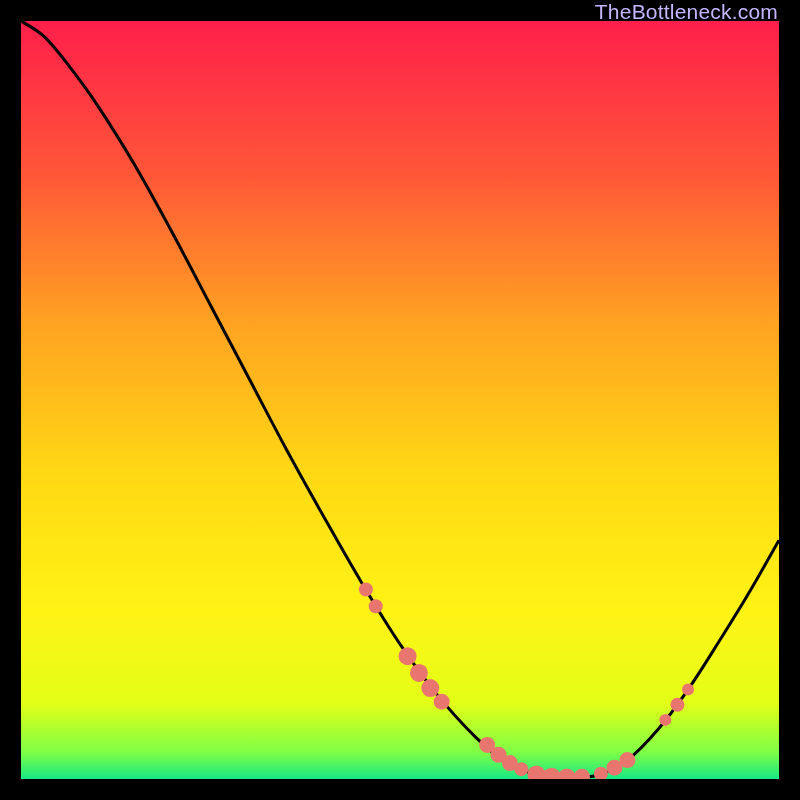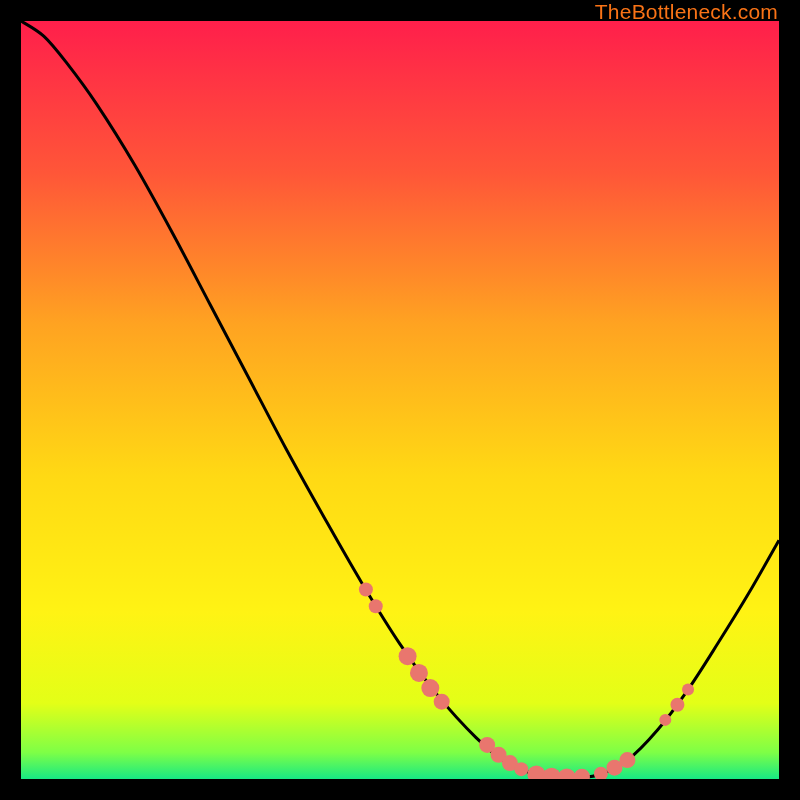--- a/index.html
+++ b/index.html
@@ -23,21 +23,21 @@
     position: absolute;
     left: 0;
     top: 0;
     width: 758px;
     height: 758px;
   }
   .watermark {
     position: absolute;
     top: 0px;
     right: 22px;
-    color: #f97316;
+    color: #c4b5fd;
     font-size: 21px;
     font-weight: 500;
     letter-spacing: 0.2px;
     user-select: none;
   }
 </style>
 </head>
 <body>
 
 <div class="frame">

